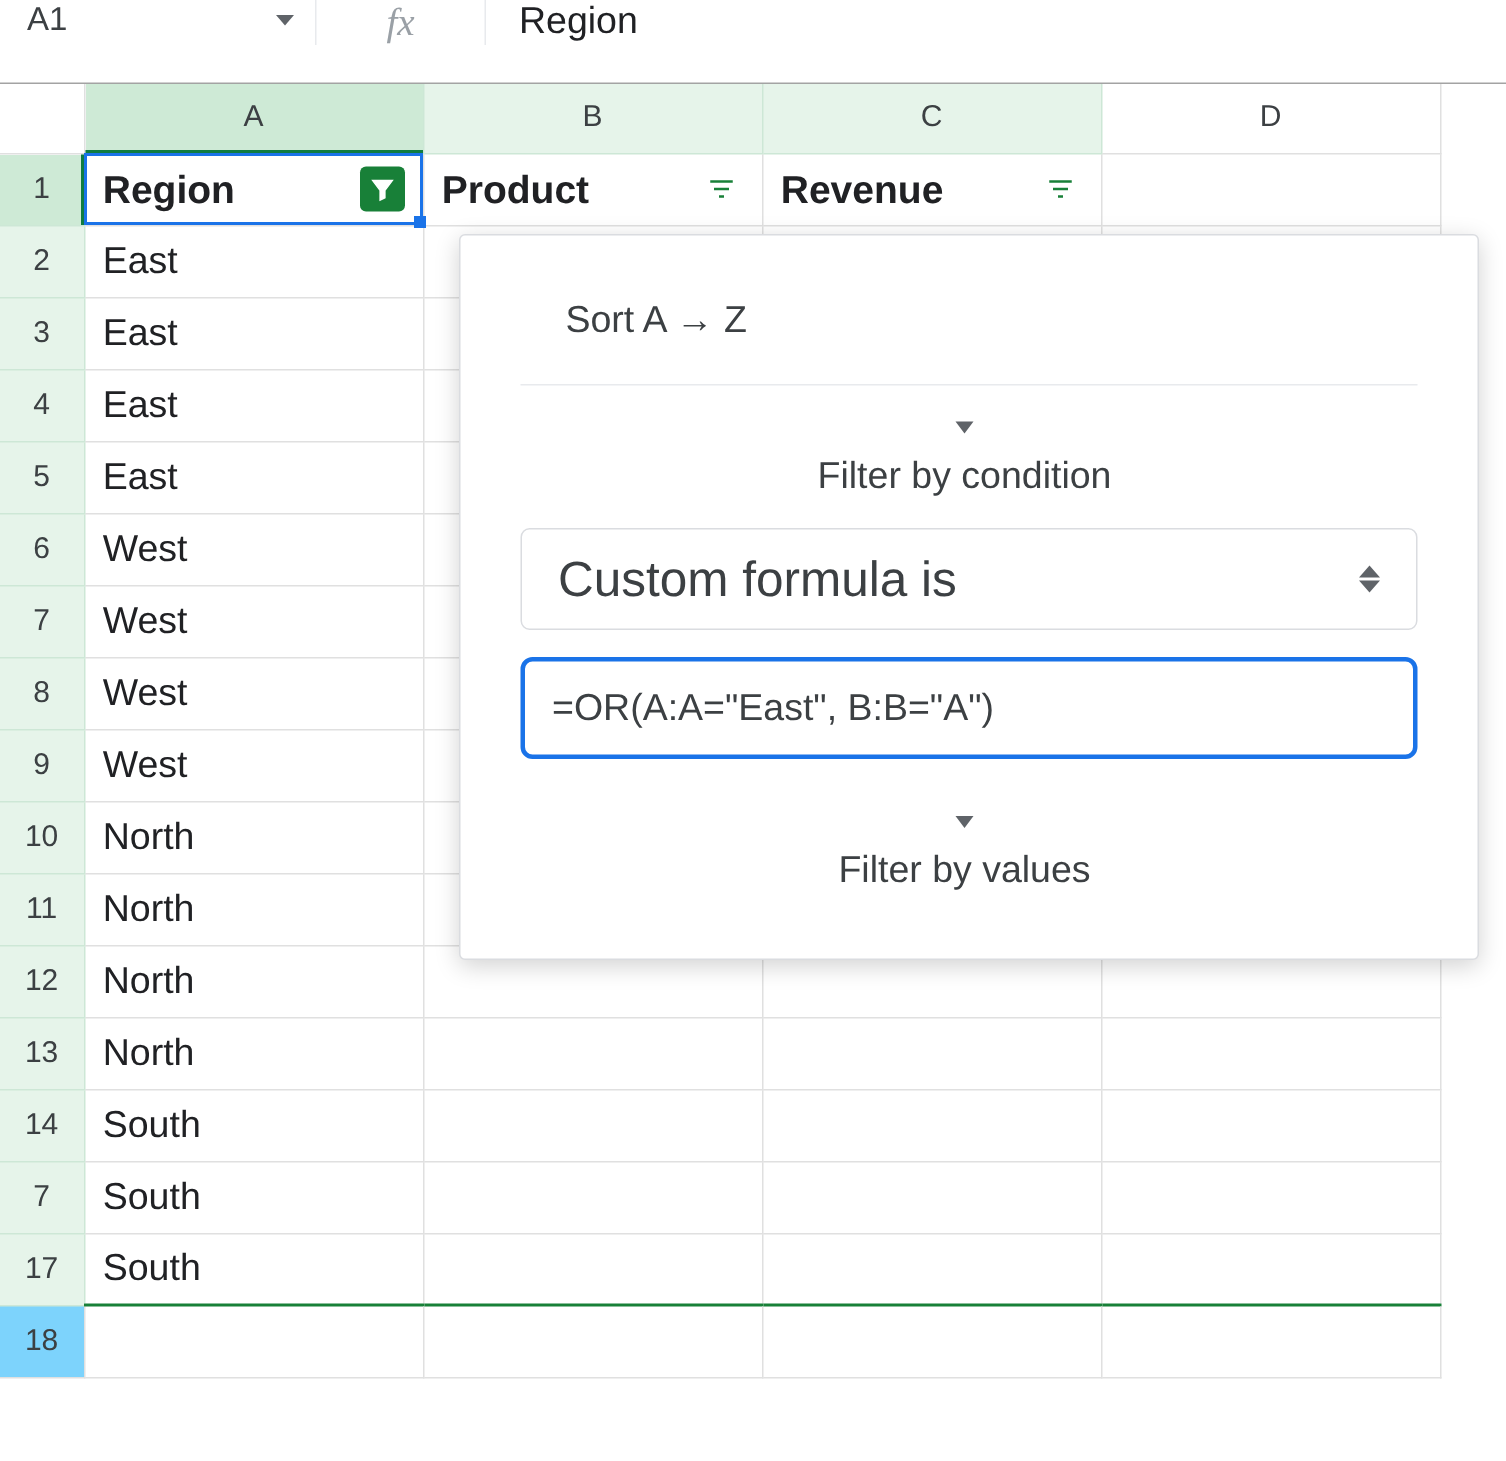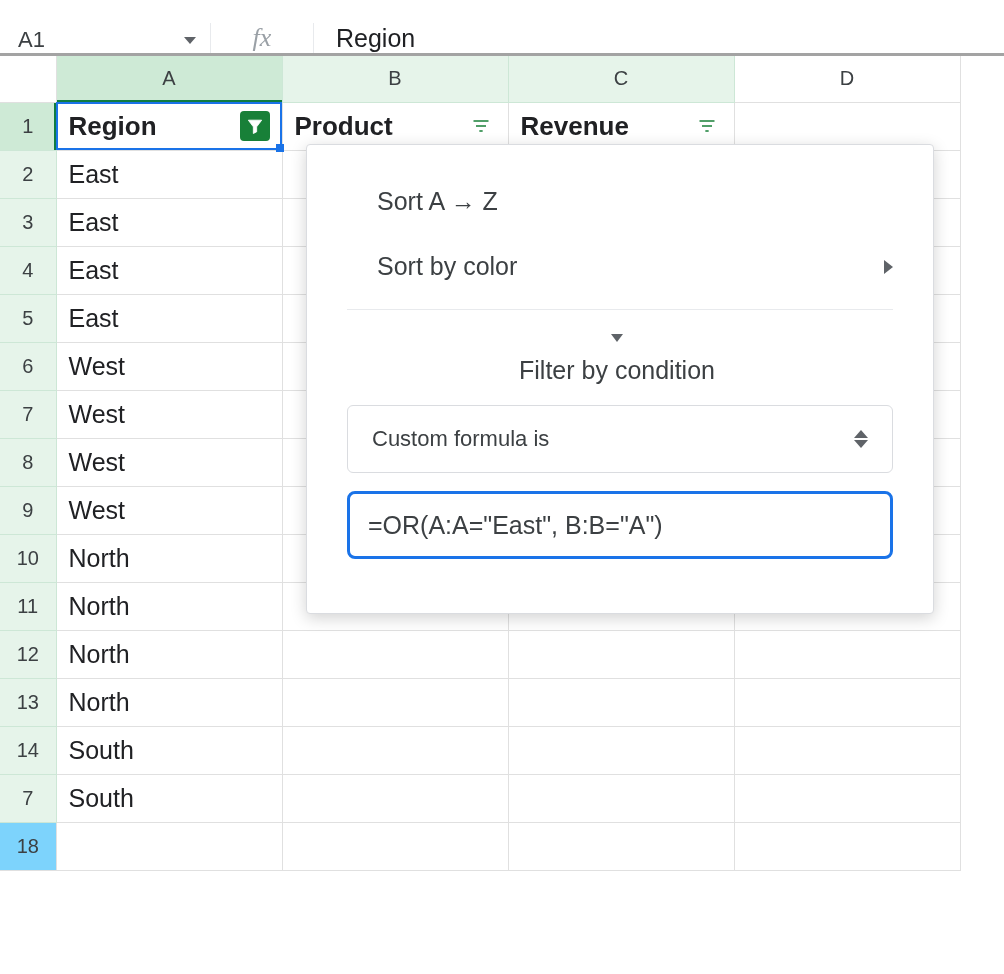--- a/index.html
+++ b/index.html
@@ -1,22 +1,22 @@
 <!DOCTYPE html>
 <html><head>
   <meta charset="utf-8">
   <style>
     * { box-sizing: border-box; margin: 0; padding: 0; }
     body { font-family: Arial, "Helvetica Neue", sans-serif; background: #fff; width: 1004px; height: 974px; overflow: hidden; position: relative; color: #202124; }
 
     
-    .formula-bar { display: flex; align-items: flex-end; height: 56px; border-bottom: 3px solid #a3a3a3; }
+    .formula-bar { display: flex; align-items: flex-start; height: 56px; border-bottom: 1px solid #a3a3a3; }
     .namebox { width: 210px; display: flex; align-items: center; justify-content: space-between; padding: 0 14px 0 18px; font-size: 22px; color: #3c4043; }
     .namebox .dd { width: 0; height: 0; border-left: 6px solid transparent; border-right: 6px solid transparent; border-top: 7px solid #5f6368; }
-    .fx-box { width: 104px; display: flex; align-items: center; justify-content: center; border-left: 1px solid #e8eaed; border-right: 1px solid #e8eaed; font-style: italic; font-family: "Times New Roman", serif; font-size: 26px; color: #9aa0a6; }
+    .fx-box { width: 114px; display: flex; align-items: center; justify-content: center; border-left: 1px solid #e8eaed; border-right: 1px solid #e8eaed; font-style: italic; font-family: "Times New Roman", serif; font-size: 26px; color: #9aa0a6; }
     .fx-value { flex: 1; display: flex; align-items: center; padding-left: 22px; font-size: 25px; color: #202124; }
 
     
     .sheet { position: relative; }
     .sheet table { border-collapse: collapse; table-layout: fixed; }
     .corner { width: 56px; height: 46px; background: #fff; border-right: 1px solid #e0e0e0; border-bottom: 1px solid #e0e0e0; }
     th.colhdr { height: 46px; font-weight: 400; font-size: 20px; color: #3c4043; background: #e6f4ea; border: 1px solid #cde7d6; border-top: none; }
     th.colhdr.active { background: #ceead6; position: relative; }
     th.colhdr.active::after { content:""; position:absolute; left:0; right:0; bottom:-1px; height:3px; background:#107c41; }
     th.colhdr.plain { background: #fff; border-color: #e0e0e0; }
@@ -35,27 +35,27 @@
 
     
     .hdrcell { display:flex; align-items:center; justify-content:space-between; height:100%; }
     .filter-btn { width:30px; height:30px; border-radius:4px; display:flex; align-items:center; justify-content:center; }
     .filter-btn svg { width:20px; height:20px; }
     .filter-btn.active { background:#188038; }
     .filter-btn.active svg { fill:#fff; stroke:#fff; }
     .filter-btn.idle svg { stroke:#188038; fill:none; stroke-width:2; }
 
     
-    .panel { position:absolute; left:306px; top:88px; width:628px; background:#fff; border:1px solid #dadce0; border-radius:4px; box-shadow:0 4px 16px rgba(0,0,0,.18); padding: 24px 0 30px 0; font-size:25px; color:#3c4043; }
+    .panel { position:absolute; left:306px; top:100px; width:680px; background:#fff; border:1px solid #dadce0; border-radius:4px; box-shadow:0 4px 16px rgba(0,0,0,.18); padding: 24px 0 30px 0; font-size:25px; color:#3c4043; }
     .panel .item { padding: 18px 40px 18px 70px; display:flex; align-items:center; justify-content:space-between; cursor:pointer; }
     .panel .sep { height:1px; background:#e8eaed; margin: 10px 40px; }
     .panel .chev { width:0; height:0; border-top:7px solid transparent; border-bottom:7px solid transparent; border-left:9px solid #5f6368; }
     .panel .section { padding: 14px 40px 14px 34px; display:flex; align-items:center; gap:14px;flex-direction:column; }
     .panel .tri { width:0; height:0; border-left:6px solid transparent; border-right:6px solid transparent; border-top:8px solid #5f6368; }
-    .panel .select { margin: 6px 40px 18px 40px; height:68px; border:1px solid #dadce0; border-radius:6px; display:flex; align-items:center; justify-content:space-between; padding:0 24px; font-size:22px; color:#3c4043; }
+    .panel .select { margin: 6px 40px 18px 40px; height:68px; border:1px solid #dadce0; border-radius:6px; display:flex; align-items:center; justify-content:space-between; padding:0 24px; font-size:33px; color:#3c4043; }
     .panel .select .updn { display:flex; flex-direction:column; gap:2px; }
     .panel .select .updn span { width:0; height:0; border-left:7px solid transparent; border-right:7px solid transparent; }
     .panel .select .updn .u { border-bottom:8px solid #5f6368; }
     .panel .select .updn .d { border-top:8px solid #5f6368; }
     .panel .formula { margin: 0 40px 24px 40px; height:68px; border:3px solid #1a73e8; border-radius:8px; display:flex; align-items:center; padding:0 18px; font-size:25px; color:#3c4043; }
     .panel .links { padding: 6px 40px 0 46px; font-size:23px; }
     .panel .links a { color:#1a73e8; text-decoration:underline; cursor:pointer; }
     .panel .links .dash { color:#3c4043; padding:0 6px; }
   </style>
 </head>
@@ -218,49 +218,56 @@
           <td class="cell"></td>
           <td class="cell"></td>
         </tr>
     <tr>
           <td class="rowhdr"><span>7</span></td>
           <td class="cell"><span>South</span></td>
           <td class="cell"></td>
           <td class="cell"></td>
           <td class="cell"></td>
         </tr>
+    <tr class="lastdata">
+          <td class="rowhdr"><span>17</span></td>
+          <td class="cell"><span>South</span></td>
+          <td class="cell"></td>
+          <td class="cell"></td>
+          <td class="cell"></td>
+        </tr>
     <tr>
           <td class="rowhdr plain"><span>18</span></td>
           <td class="cell"><span></span></td>
           <td class="cell"></td>
           <td class="cell"></td>
           <td class="cell"></td>
         </tr>
   </tbody>
     </table>
 
   <div class="sel-a1" style="top:46px"></div>
 
   <div class="panel">
     <div class="item">
         <span>Sort A → Z</span>
       </div>
-    <div class="item">
-      <span>Sort by color</span>
-      <span class="chev"></span>
-    </div>
     <div class="sep"></div>
     <div class="section">
       <span class="tri"></span>
       <span>Filter by condition</span>
     </div>
     <div class="select">
       <span>Custom formula is</span>
       <span class="updn">
           <span class="u"></span>
           <span class="d"></span>
         </span>
     </div>
     <div class="formula">
       <span>=OR(A:A="East", B:B="A")</span>
     </div>
+    <div class="section">
+      <span class="tri"></span>
+      <span>Filter by values</span>
+    </div>
   </div>
 </div>
 
 </body></html>

